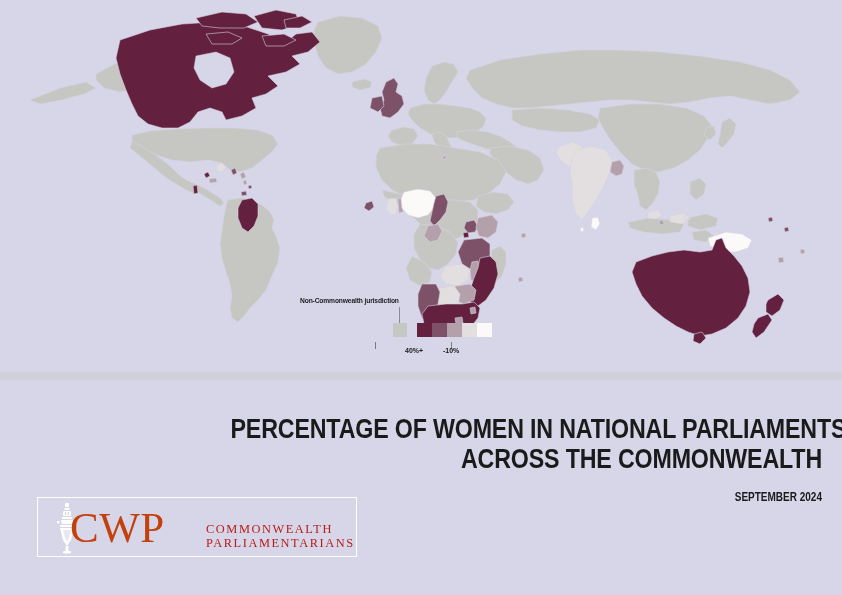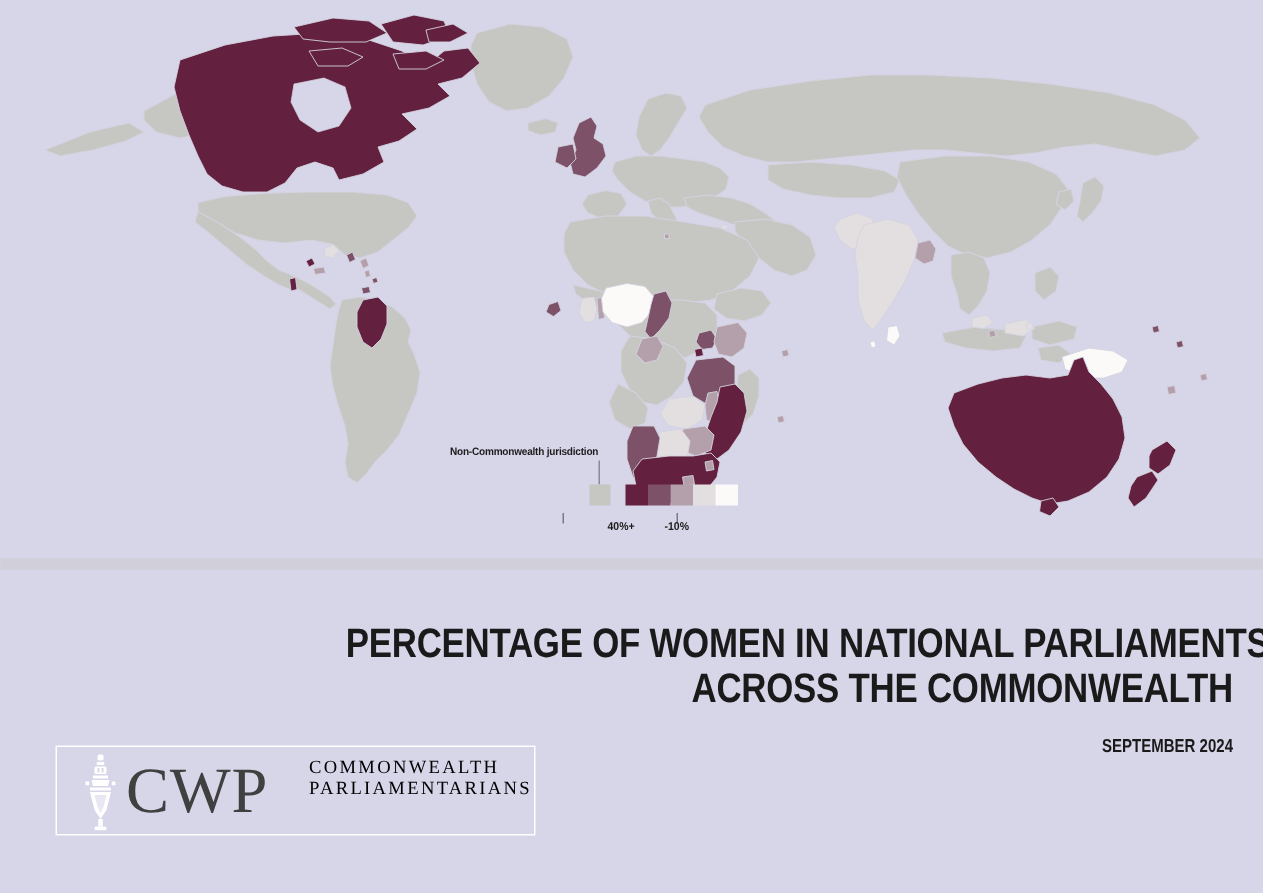--- a/index.html
+++ b/index.html
@@ -71,29 +71,29 @@
   
   #logo-box{
     position:absolute;left:37px;top:497px;
     width:320px;height:60px;
     border:1.4px solid #ffffff;
     box-sizing:border-box;
   }
   #logo-inner{position:absolute;left:0;top:0;width:100%;height:100%;}
   #logo-mace{position:absolute;left:16px;top:4px;width:26px;height:52px;}
   #logo-cwp{
-    position:absolute;left:46px;top:5px;
+    position:absolute;left:32px;top:5px;
     font-family:"Liberation Serif", serif;
-    font-size:43px;color:#404040;line-height:50px;
+    font-size:43px;color:#c2410c;line-height:50px;
     letter-spacing:0.5px;
   }
   #logo-words{
-    position:absolute;left:168px;top:7px;
+    position:absolute;left:168px;top:25px;
     font-family:"Liberation Serif", serif;
-    color:#000000;font-size:12.4px;line-height:13.6px;
+    color:#b91c1c;font-size:12.4px;line-height:13.6px;
     letter-spacing:1.55px;
   }
   #logo-words div{white-space:nowrap;}
 </style>
 </head>
 <body>
 
 <div id="stage">
 
   <div id="map-layer">

